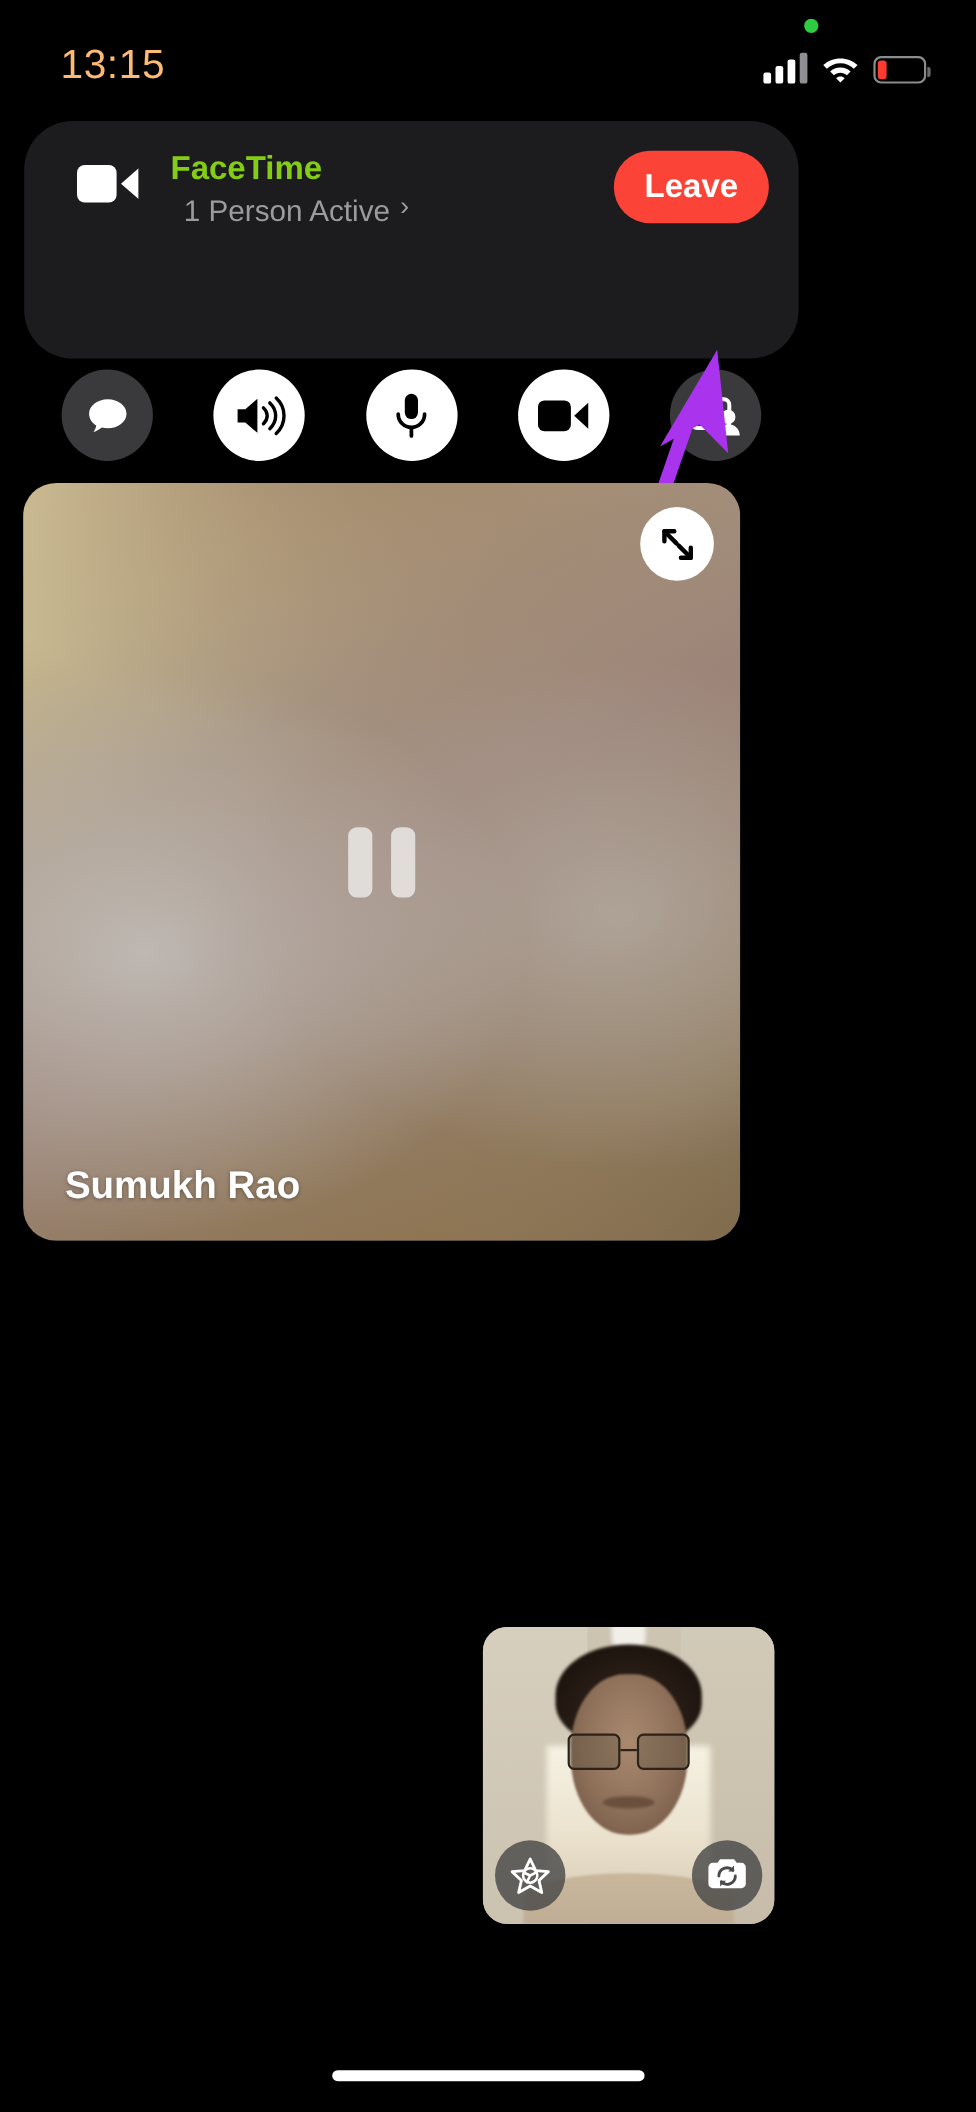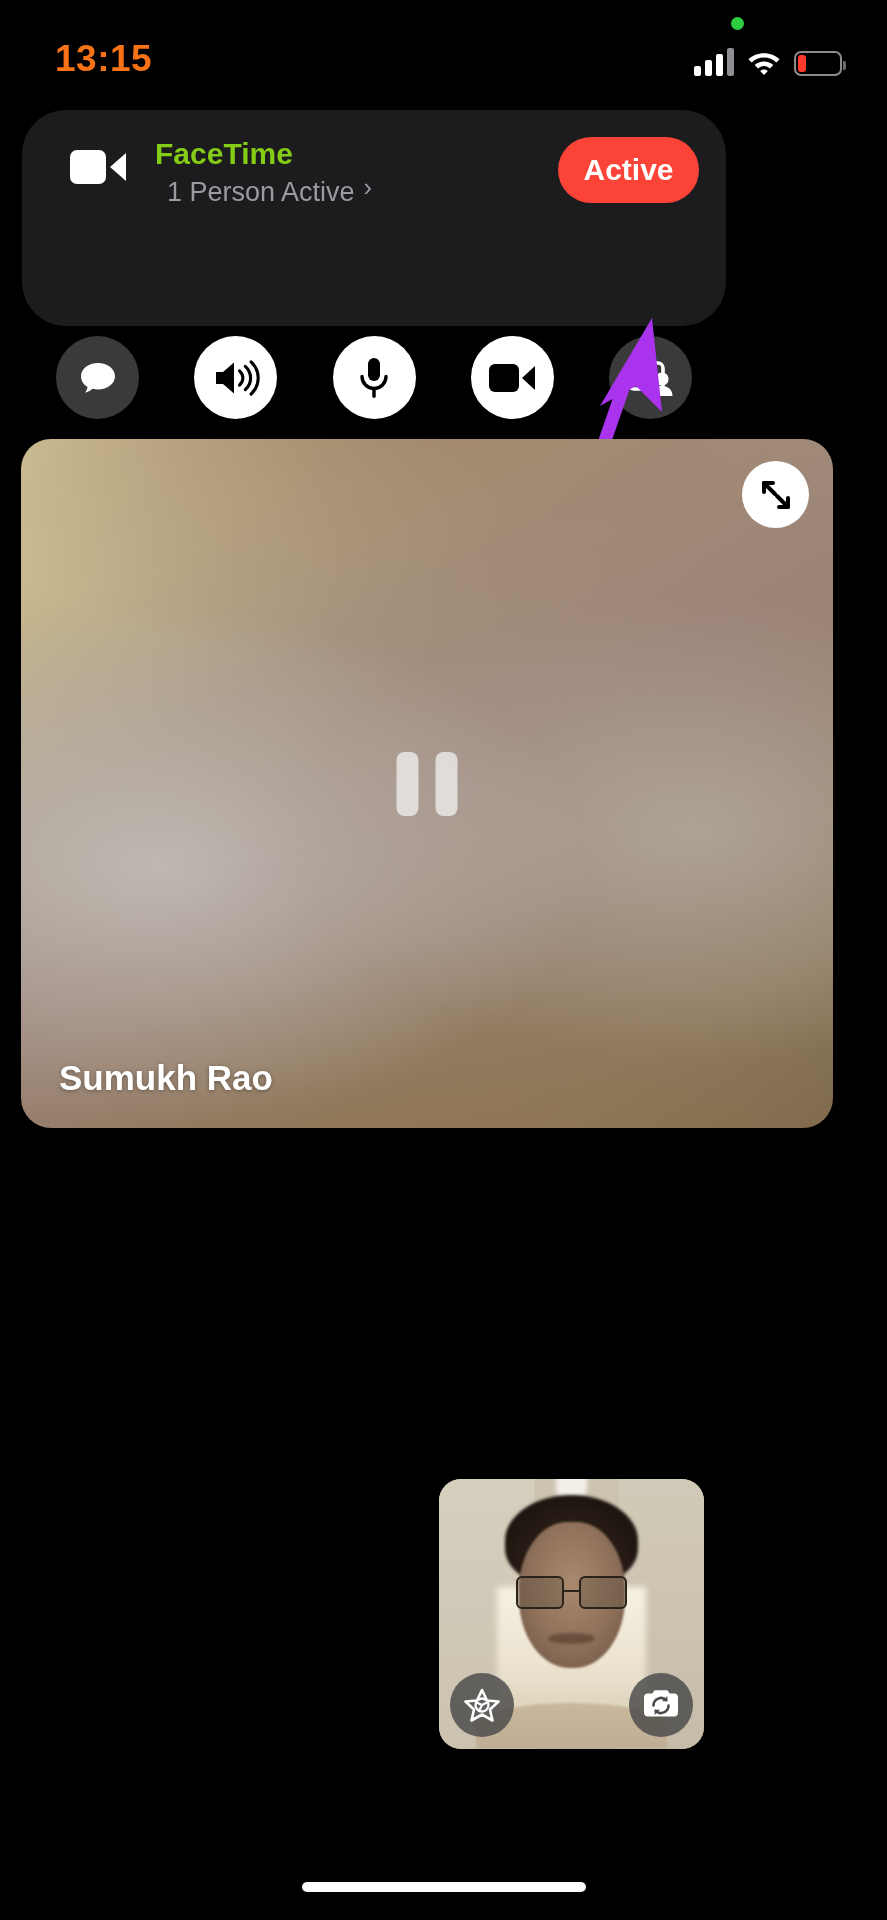--- a/index.html
+++ b/index.html
@@ -17,21 +17,21 @@
     width:13px; height:13px; border-radius:50%;
     background:#2ECC40;
   }
 
   
   .status-bar {
     position:absolute; top:0; left:0; width:887px; height:100px;
   }
   .status-time {
     position:absolute; left:55px; top:38px;
-    color:#f97316; font-size:37px; font-weight:bold; letter-spacing:.5px;
+    color:#fdba74; font-size:37px; font-weight:normal; letter-spacing:.5px;
   }
   .status-right {
     position:absolute; right:45px; top:42px;
     display:flex; align-items:flex-end; gap:12px; height:34px;
   }
   .cell-bars { display:flex; align-items:flex-end; gap:4px; height:28px; }
   .cell-bars i { display:block; width:7px; border-radius:2px; background:#8e8e93; }
   .cell-bars i.on { background:#fff; }
   .cell-bars i:nth-child(1){ height:10px; }
   .cell-bars i:nth-child(2){ height:16px; }
@@ -94,21 +94,21 @@
 
   
   .arrow-svg {
     position:absolute; left:500px; top:300px;
     width:200px; height:360px; pointer-events:none;
   }
 
   
   .main-video {
     position:absolute; left:21px; top:439px;
-    width:812px; height:689px;
+    width:652px; height:689px;
     border-radius:30px; overflow:hidden;
     background:
       radial-gradient(110% 75% at 50% -12%, rgba(150,120,95,.85) 0%, rgba(150,120,95,0) 62%),
       radial-gradient(78% 55% at 17% 62%, rgba(198,196,192,.80) 0%, rgba(198,196,192,0) 68%),
       radial-gradient(70% 48% at 83% 57%, rgba(190,186,180,.60) 0%, rgba(190,186,180,0) 70%),
       radial-gradient(95% 60% at 50% 112%, rgba(142,116,80,.92) 0%, rgba(142,116,80,0) 66%),
       linear-gradient(150deg, #d6c99d 0%, #c3b48e 16%, #a79582 33%, #9c8478 50%, #97806e 66%, #8f7a5e 84%, #7d6a4c 100%);
   }
   .expand-btn {
     position:absolute; right:24px; top:22px;
@@ -218,21 +218,21 @@
       </svg>
 
       <div class="ft-titles">
         <div class="ft-title">FaceTime</div>
         <div class="ft-sub">
           <span>1 Person Active</span>
           <span class="chev">›</span>
         </div>
       </div>
 
-      <button class="ft-leave">Active</button>
+      <button class="ft-leave">Leave</button>
     </div>
 
     <div class="ft-controls">
 
       <div class="ctl dark">
         <svg width="44" height="44" viewBox="0 0 44 44">
           <path d="M22 7c9.4 0 17 5.9 17 13.2S31.4 33.4 22 33.4c-1.9 0-3.7-.2-5.4-.7-2 1.7-4.8 3.3-7.5 4 .2-.4 2.2-3.3 2.4-5.8C7.6 28.5 5 24.7 5 20.2 5 12.9 12.6 7 22 7z" fill="#fff"></path>
         </svg>
       </div>
 

